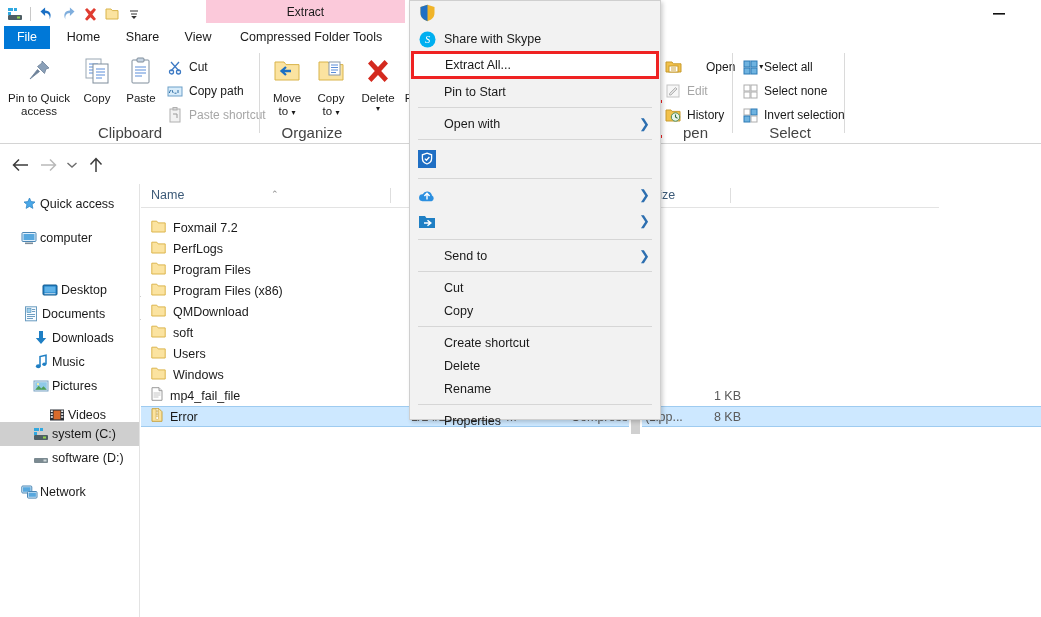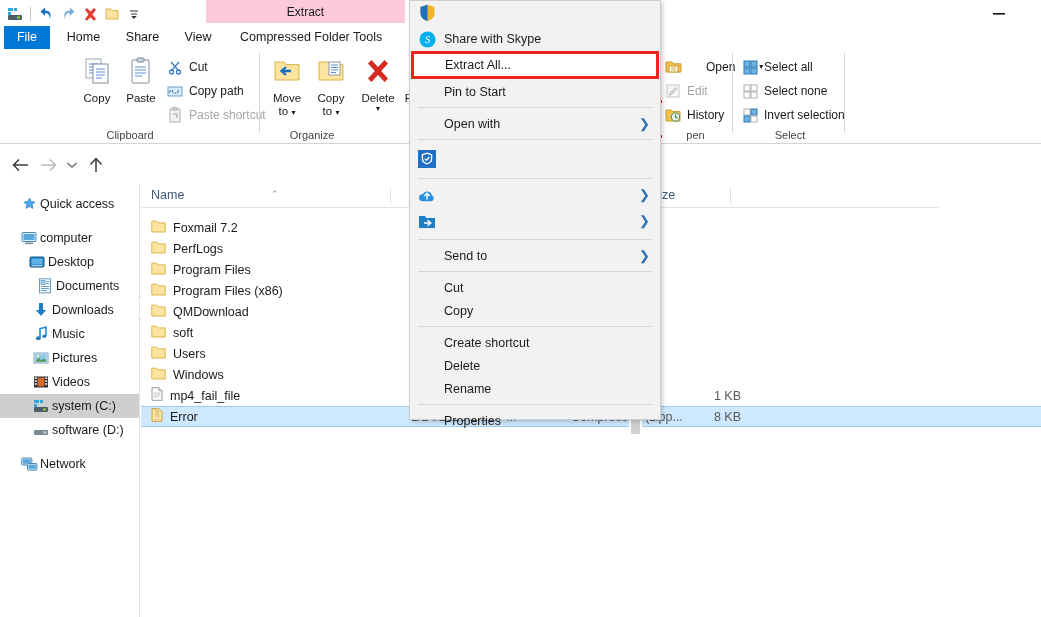--- a/index.html
+++ b/index.html
@@ -54,21 +54,21 @@
   .tab.cft { left: 230px; width: 154px; }
 
   
   .ribbon {
     position: absolute; left: 0; top: 49px; width: 1041px; height: 95px;
     background: #ffffff; border-bottom: 1px solid #d4d4d4;
   }
   .rgroup { position: absolute; top: 0; height: 94px; }
   .rgroup .glabel {
     position: absolute; bottom: 2px; left: 0; width: 100%;
-    text-align: center; font-size: 11px; color: #444;
+    text-align: center; font-size: 15px; color: #444;
   }
   .rgroup .gdiv {
     position: absolute; top: 4px; right: 0; width: 1px; height: 80px; background: #dadada;
   }
 
   .big-btn {
     position: absolute; top: 4px; width: 56px; text-align: center;
     font-size: 11.5px; color: #1a1a1a; line-height: 13px;
   }
   .big-btn .ico { height: 36px; display: flex; align-items: center; justify-content: center; margin-bottom: 3px; }
@@ -237,20 +237,32 @@
     <div class="tab file">File</div>
     <div class="tab home">Home</div>
     <div class="tab share">Share</div>
     <div class="tab view">View</div>
     <div class="tab cft">Compressed Folder Tools</div>
   </div>
 
   <div class="ribbon">
 
     <div class="rgroup" style="left:0; width:260px;">
+      <div class="big-btn" style="left:6px; width:66px;">
+        <div class="ico">
+          <svg width="28" height="28" viewBox="0 0 28 28">
+            <g fill="#8aa0b8" stroke="#6d8299" stroke-width="0.8">
+              <path d="M17 4l7 7-3 1-1.5 4.5-7-7L17 6z"></path>
+              <path d="M12.5 12.5L5 22l9.5-7.5z" fill="#6d8299"></path>
+            </g>
+          </svg>
+        </div>
+        <span class="cap">Pin to Quick</span>
+        <span class="cap">access</span>
+      </div>
 
       <div class="big-btn" style="left:74px; width:46px;">
         <div class="ico">
           <svg width="30" height="30" viewBox="0 0 30 30">
             <rect x="4" y="3" width="15" height="19" fill="#fff" stroke="#9aa7b4"></rect>
             <g stroke="#5b8dd9" stroke-width="1">
                 <path d="M7 8h9M7 11h9M7 14h9M7 17h6"></path>
               </g>
             <rect x="11" y="8" width="15" height="19" fill="#fff" stroke="#7f8d9b"></rect>
             <g stroke="#5b8dd9" stroke-width="1">
@@ -503,32 +515,32 @@
       <span class="ico">
         <svg width="16" height="14" viewBox="0 0 16 14">
           <rect x="1" y="1.5" width="14" height="9" rx="1" fill="#dfeffb" stroke="#4b86b4"></rect>
           <rect x="2.5" y="3" width="11" height="6" fill="#58a8de"></rect>
           <rect x="4" y="11.5" width="8" height="1.6" fill="#7d8d99"></rect>
         </svg>
       </span>
       <span>computer</span>
     </div>
 
-    <div class="np-item" style="padding-left:26px;">
+    <div class="np-item" style="padding-left:39px;margin-top:28px;">
       <span class="ico">
         <svg width="16" height="13" viewBox="0 0 16 13">
           <rect x="1" y="1" width="14" height="10" rx="1" fill="#1f7fc4" stroke="#135a8e"></rect>
           <rect x="2.5" y="2.5" width="11" height="6" fill="#5fb2e8"></rect>
           <rect x="2.5" y="9.2" width="11" height="1" fill="#c8dff0"></rect>
         </svg>
       </span>
       <span>Desktop</span>
     </div>
 
-    <div class="np-item" style="padding-left:34px;text-align:right;">
+    <div class="np-item" style="padding-left:20px;text-align:right;">
       <span class="ico">
         <svg width="14" height="16" viewBox="0 0 14 16">
           <rect x="1.5" y="0.8" width="11" height="14" fill="#f6fbff" stroke="#6a9cc0"></rect>
           <rect x="3" y="2.5" width="4" height="4" fill="#9fd0ee" stroke="#4e8cb5" stroke-width="0.6"></rect>
           <g stroke="#5f93bb" stroke-width="0.9">
               <path d="M8 3.5h3.2M8 5.5h3.2M3 8.5h8M3 10.5h8M3 12.5h6"></path>
             </g>
         </svg>
       </span>
       <span>Documents</span>
@@ -559,21 +571,21 @@
         <svg width="16" height="14" viewBox="0 0 16 14">
           <rect x="1" y="2" width="14" height="10" fill="#eaf3fa" stroke="#7ba3c4"></rect>
           <rect x="2.2" y="3.2" width="11.6" height="7.6" fill="#8fc9e8"></rect>
           <path d="M2.2 10.8l3.5-4 2.6 2.6 2.2-2.2 3.3 3.6z" fill="#4e9e54"></path>
           <circle cx="5" cy="5.2" r="1.1" fill="#fdf0a0"></circle>
         </svg>
       </span>
       <span>Pictures</span>
     </div>
 
-    <div class="np-item" style="padding-left:30px;">
+    <div class="np-item" style="padding-left:46px;align-items:flex-end;">
       <span class="ico">
         <svg width="16" height="14" viewBox="0 0 16 14">
           <rect x="1" y="1.5" width="14" height="11" fill="#2c3138"></rect>
           <g fill="#f2f2f2">
               <rect x="1.8" y="2.4" width="2" height="1.6"></rect>
               <rect x="1.8" y="5.3" width="2" height="1.6"></rect>
               <rect x="1.8" y="8.2" width="2" height="1.6"></rect>
               <rect x="12.2" y="2.4" width="2" height="1.6"></rect>
               <rect x="12.2" y="5.3" width="2" height="1.6"></rect>
               <rect x="12.2" y="8.2" width="2" height="1.6"></rect>

